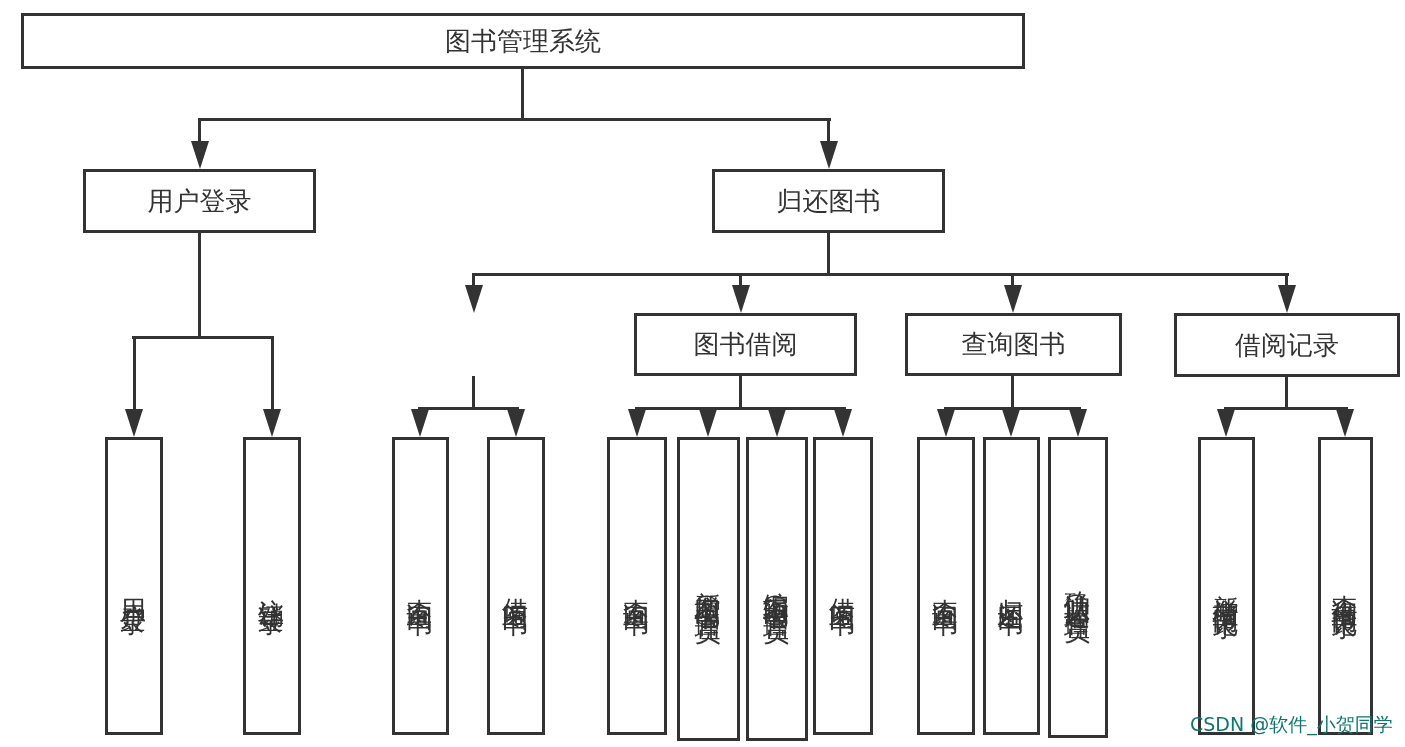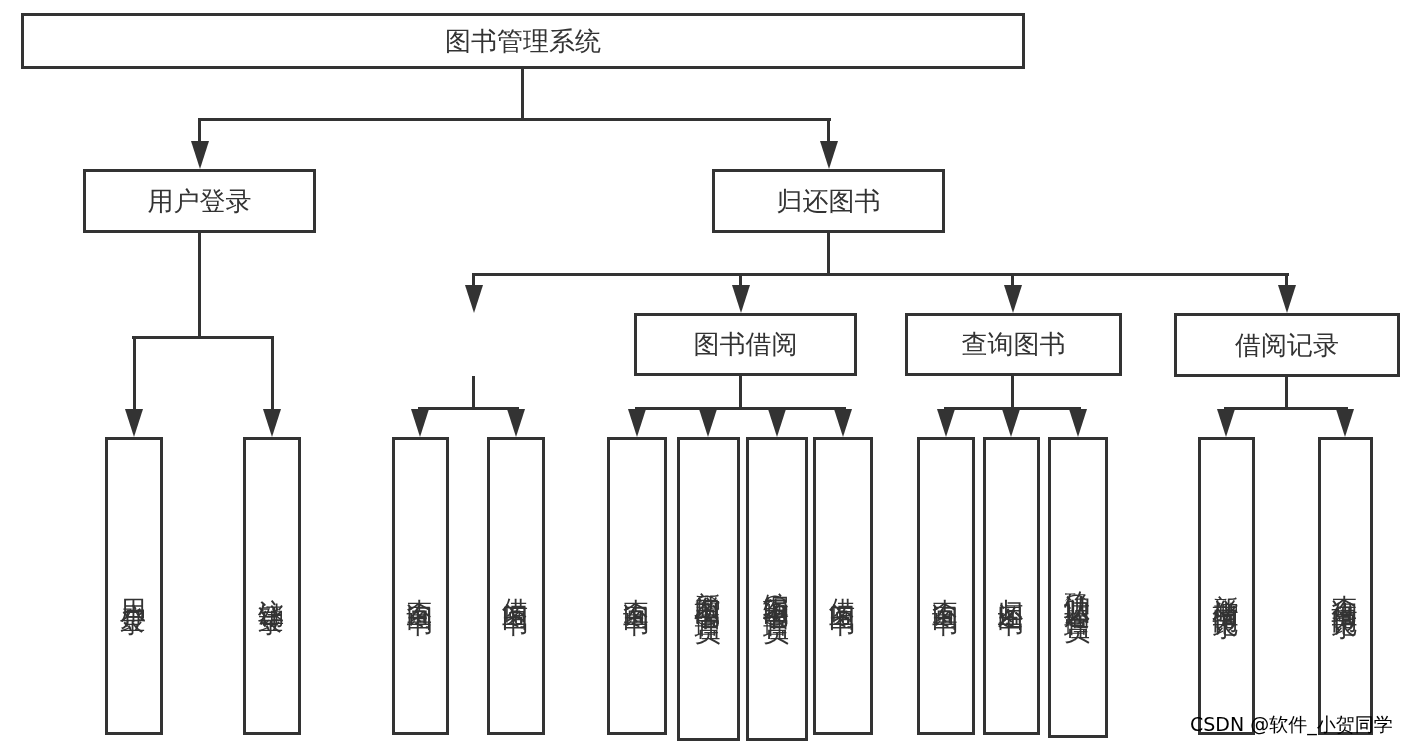--- a/index.html
+++ b/index.html
@@ -45,21 +45,21 @@
     border-left:9px solid transparent;
     border-right:9px solid transparent;
     border-top:28px solid #333333;
     z-index:1;
   }
   .watermark {
     position:absolute;
     left:1190px; top:712px;
     width:210px;
     font-size:19px;
-    color:#000000;
+    color:#0f766e;
     white-space:nowrap;
     z-index:5;
   }
 </style>
 </head>
 <body>
 
 <div class="canvas">
 
   <div class="hbox" style="left:21px;top:13px;width:1004px;height:56px;">

